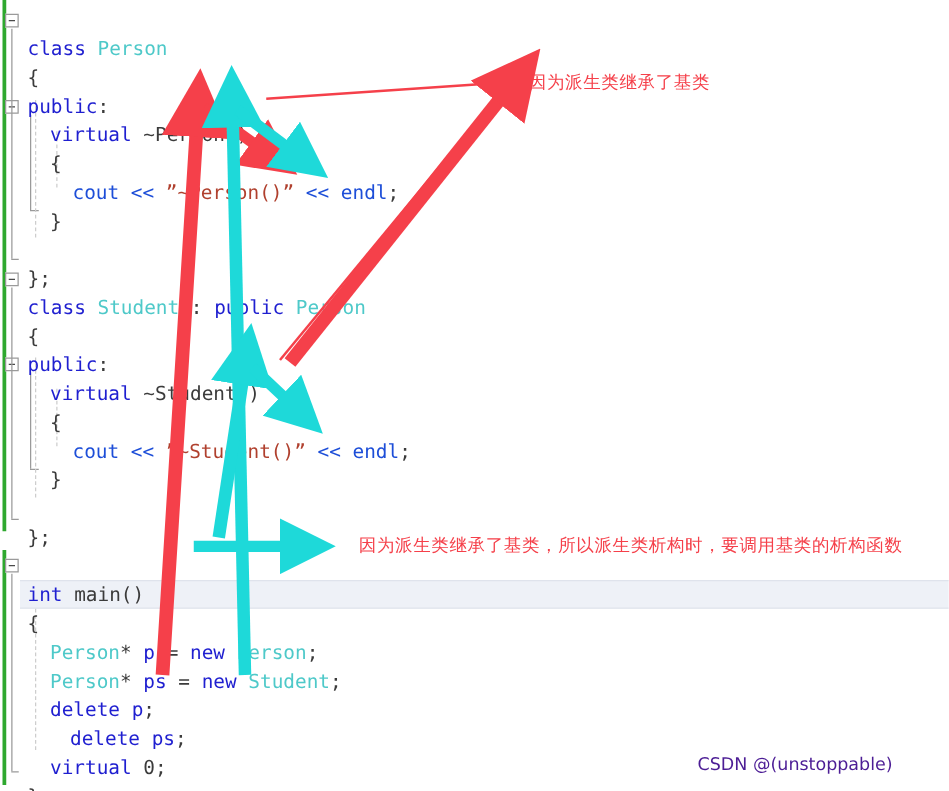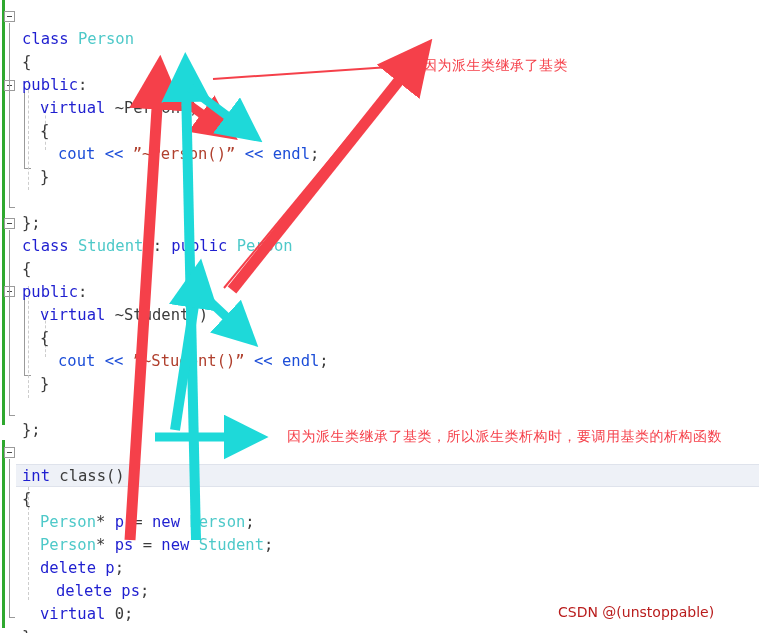--- a/index.html
+++ b/index.html
@@ -109,21 +109,21 @@
     color: #f5404a;
     font-family: "DejaVu Sans", "Liberation Sans", sans-serif;
     font-size: 14px;
     white-space: nowrap;
     letter-spacing: 0.5px;
   }
 
   
   .watermark {
     position: absolute;
-    color: #b91c1c;
+    color: #4c1d95;
     font-family: "DejaVu Sans", "Liberation Sans", sans-serif;
     font-size: 14px;
     white-space: nowrap;
   }
 </style>
 </head>
 <body>
 
 <div id="editor">
 
@@ -172,21 +172,21 @@
       <div class="line" style="top: 235px;"><span class="txt" style="left: 22px;"><span class="kw">class </span><span class="typ">Student </span><span class="pun">: </span><span class="kw">public </span><span class="typ">Person</span></span></div>
       <div class="line" style="top: 258px;"><span class="txt" style="left: 22px;"><span class="pun">{</span></span></div>
       <div class="line" style="top: 281px;"><span class="txt" style="left: 22px;"><span class="kw">public</span><span class="pun">:</span></span></div>
       <div class="line" style="top: 304px;"><span class="txt" style="left: 40px;"><span class="kw">virtual </span><span class="id">~Student()</span></span></div>
       <div class="line" style="top: 327px;"><span class="txt" style="left: 40px;"><span class="pun">{</span></span></div>
       <div class="line" style="top: 350px;"><span class="txt" style="left: 58px;"><span class="strm">cout </span><span class="strm">&lt;&lt; </span><span class="str">”~Student()”</span><span class="strm"> &lt;&lt; </span><span class="strm">endl</span><span class="pun">;</span></span></div>
       <div class="line" style="top: 373px;"><span class="txt" style="left: 40px;"><span class="pun">}</span></span></div>
       <div class="line" style="top: 396px;"><span class="txt" style="left: 22px;"><span class="pun"></span></span></div>
       <div class="line" style="top: 419px;"><span class="txt" style="left: 22px;"><span class="pun">};</span></span></div>
       <div class="line" style="top: 442px;"><span class="txt" style="left: 22px;"><span class="pun"></span></span></div>
-      <div class="line" style="top: 465px;"><span class="txt" style="left: 22px;"><span class="kw">int </span><span class="id">class()</span></span></div>
+      <div class="line" style="top: 465px;"><span class="txt" style="left: 22px;"><span class="kw">int </span><span class="id">main()</span></span></div>
       <div class="line" style="top: 488px;"><span class="txt" style="left: 22px;"><span class="pun">{</span></span></div>
       <div class="line" style="top: 511px;"><span class="txt" style="left: 40px;"><span class="typ">Person</span><span class="pun">* </span><span class="kw">p </span><span class="pun">= </span><span class="kw">new </span><span class="typ">Person</span><span class="pun">;</span></span></div>
       <div class="line" style="top: 534px;"><span class="txt" style="left: 40px;"><span class="typ">Person</span><span class="pun">* </span><span class="kw">ps </span><span class="pun">= </span><span class="kw">new </span><span class="typ">Student</span><span class="pun">;</span></span></div>
       <div class="line" style="top: 557px;"><span class="txt" style="left: 40px;"><span class="kw">delete </span><span class="kw">p</span><span class="pun">;</span></span></div>
       <div class="line" style="top: 580px;"><span class="txt" style="left: 56px;"><span class="kw">delete </span><span class="kw">ps</span><span class="pun">;</span></span></div>
       <div class="line" style="top: 603px;"><span class="txt" style="left: 40px;"><span class="kw">virtual </span><span class="num">0</span><span class="pun">;</span></span></div>
       <div class="line" style="top: 626px;"><span class="txt" style="left: 22px;"><span class="pun">}</span></span></div>
     </div>
 
 </div>

